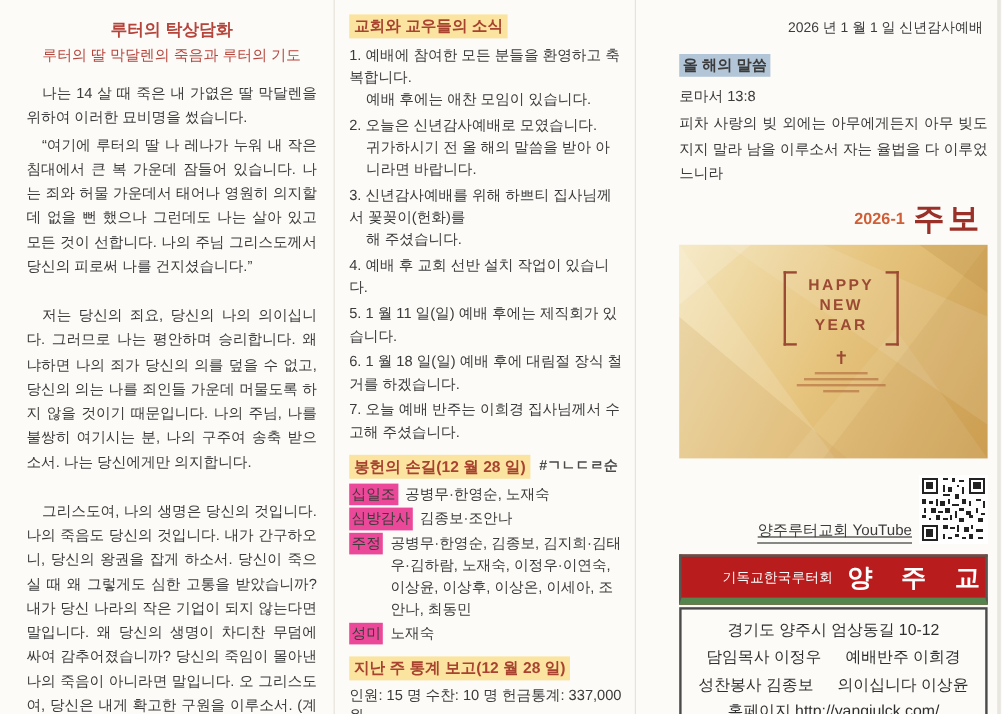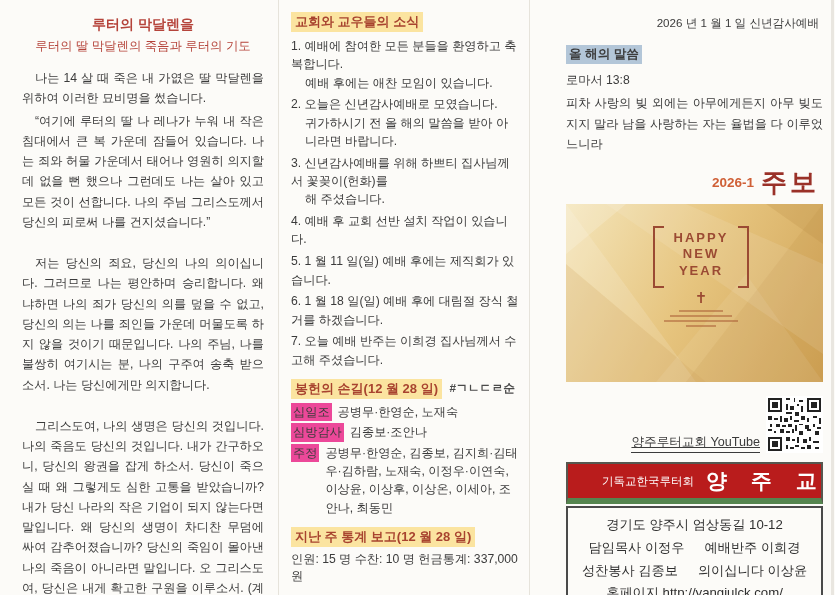--- a/index.html
+++ b/index.html
@@ -65,21 +65,21 @@
   .contact{margin-top:2px;border:2px solid #4a4a4a;padding:6px 2px 7px 2px;text-align:center;
            font-size:13.2px;line-height:1.72;color:#2f2f2f;}
   .c-row{display:flex;justify-content:center;gap:20px;}
 </style>
 </head>
 <body>
 
 <div class="page">
 
   <div class="panel left">
-    <div class="lp-title">루터의 막달렌을</div>
+    <div class="lp-title">루터의 탁상담화</div>
     <div class="lp-sub">루터의 딸 막달렌의 죽음과 루터의 기도</div>
     <p class="lp-para mt14">나는 14 살 때 죽은 내 가엾은 딸 막달렌을 위하여 이러한 묘비명을 썼습니다.</p>
     <p class="lp-para mt0">“여기에 루터의 딸 나 레나가 누워 내 작은 침대에서 큰 복 가운데 잠들어 있습니다. 나는 죄와 허물 가운데서 태어나 영원히 의지할 데 없을 뻔 했으나 그런데도 나는 살아 있고 모든 것이 선합니다. 나의 주님 그리스도께서 당신의 피로써 나를 건지셨습니다.”</p>
     <p class="lp-para mt22">저는 당신의 죄요, 당신의 나의 의이십니다. 그러므로 나는 평안하며 승리합니다. 왜냐하면 나의 죄가 당신의 의를 덮을 수 없고, 당신의 의는 나를 죄인들 가운데 머물도록 하지 않을 것이기 때문입니다. 나의 주님, 나를 불쌍히 여기시는 분, 나의 구주여 송축 받으소서. 나는 당신에게만 의지합니다.</p>
     <p class="lp-para mt22">그리스도여, 나의 생명은 당신의 것입니다. 나의 죽음도 당신의 것입니다. 내가 간구하오니, 당신의 왕권을 잡게 하소서. 당신이 죽으실 때 왜 그렇게도 심한 고통을 받았습니까? 내가 당신 나라의 작은 기업이 되지 않는다면 말입니다. 왜 당신의 생명이 차디찬 무덤에 싸여 감추어졌습니까? 당신의 죽임이 몰아낸 나의 죽음이 아니라면 말입니다. 오 그리스도여, 당신은 내게 확고한 구원을 이루소서. (계속)</p>
 
   </div>
 
   <div class="panel mid">
     <div class="sec-head"><span class="hl-y">교회와 교우들의 소식</span></div>
@@ -121,20 +121,24 @@
       <span class="off-label">십일조</span>
         <span class="off-names">공병무·한영순, 노재숙</span>
     </div>
     <div class="off-row">
       <span class="off-label">심방감사</span>
         <span class="off-names">김종보·조안나</span>
     </div>
     <div class="off-row">
       <span class="off-label">주정</span>
         <span class="off-names">공병무·한영순, 김종보, 김지희·김태우·김하람, 노재숙, 이정우·이연숙, 이상윤, 이상후, 이상온, 이세아, 조안나, 최동민</span>
+    </div>
+    <div class="off-row">
+      <span class="off-label">성미</span>
+        <span class="off-names">노재숙</span>
     </div>
 
     <div class="sec-row">
         <span class="hl-y">지난 주 통계 보고(12 월 28 일)</span>
       </div>
     <div class="stats-line">인원: 15 명   수찬: 10 명   헌금통계: 337,000 원</div>
 
     <table class="sched">
       <tbody>
           <tr>
@@ -147,21 +151,21 @@
 
     </tbody>
       </table>
 
   </div>
 
   <div class="panel right">
     <div class="date-line">2026 년 1 월 1 일 신년감사예배</div>
     <span class="hl-b">올 해의 말씀</span>
     <div class="word-ref">로마서 13:8</div>
-    <div class="word-text">피차 사랑의 빚 외에는 아무에게든지 아무 빚도 지지 말라 남을 사랑하는 자는 율법을 다 이루었느니라</div>
+    <div class="word-text">피차 사랑의 빚 외에는 아무에게든지 아무 빚도 지지 말라 남을 이루소서 자는 율법을 다 이루었느니라</div>
 
     <div class="bulletin-line">
       <span class="issue">2026-1</span><span class="jubo">주보</span>
     </div>
 
     <div class="card">
       <svg viewBox="0 0 257 178" preserveAspectRatio="none">
         <polygon points="0,0 130,178 0,178" fill="#ffffff" opacity="0.14"></polygon>
         <polygon points="257,0 120,178 257,178" fill="#b8873f" opacity="0.16"></polygon>
         <polygon points="40,0 257,150 257,60 120,0" fill="#ffffff" opacity="0.10"></polygon>

